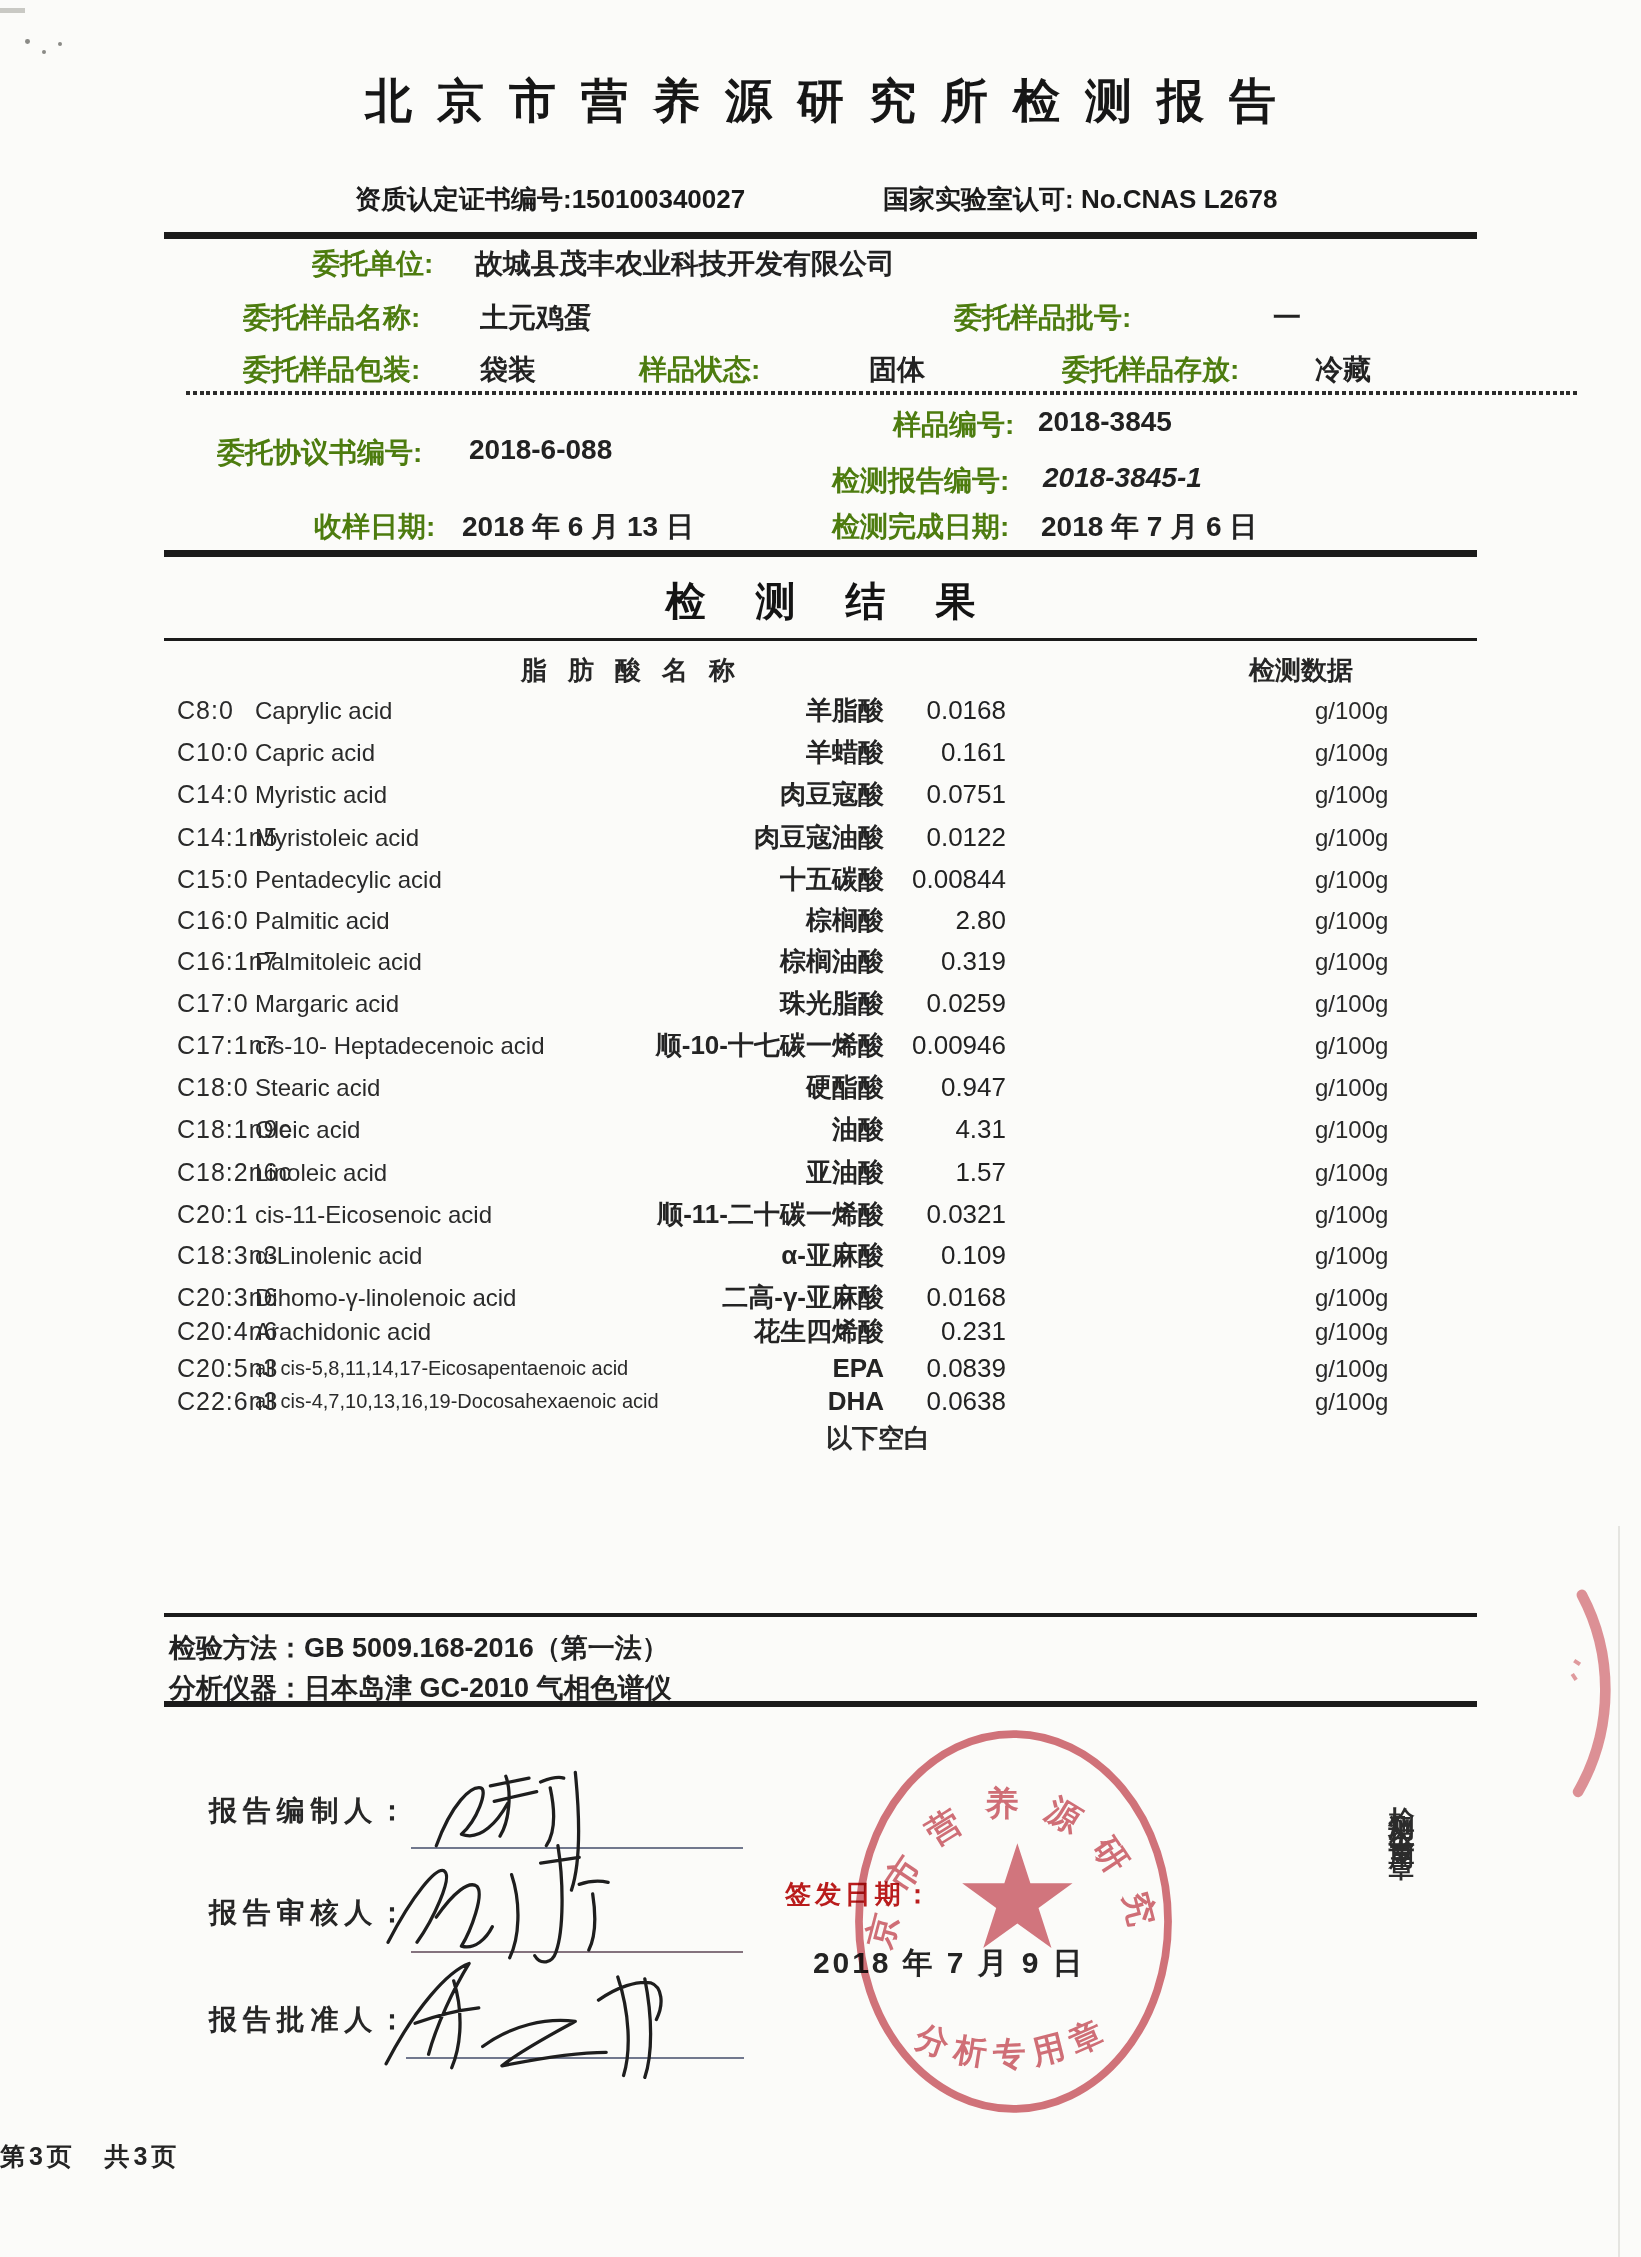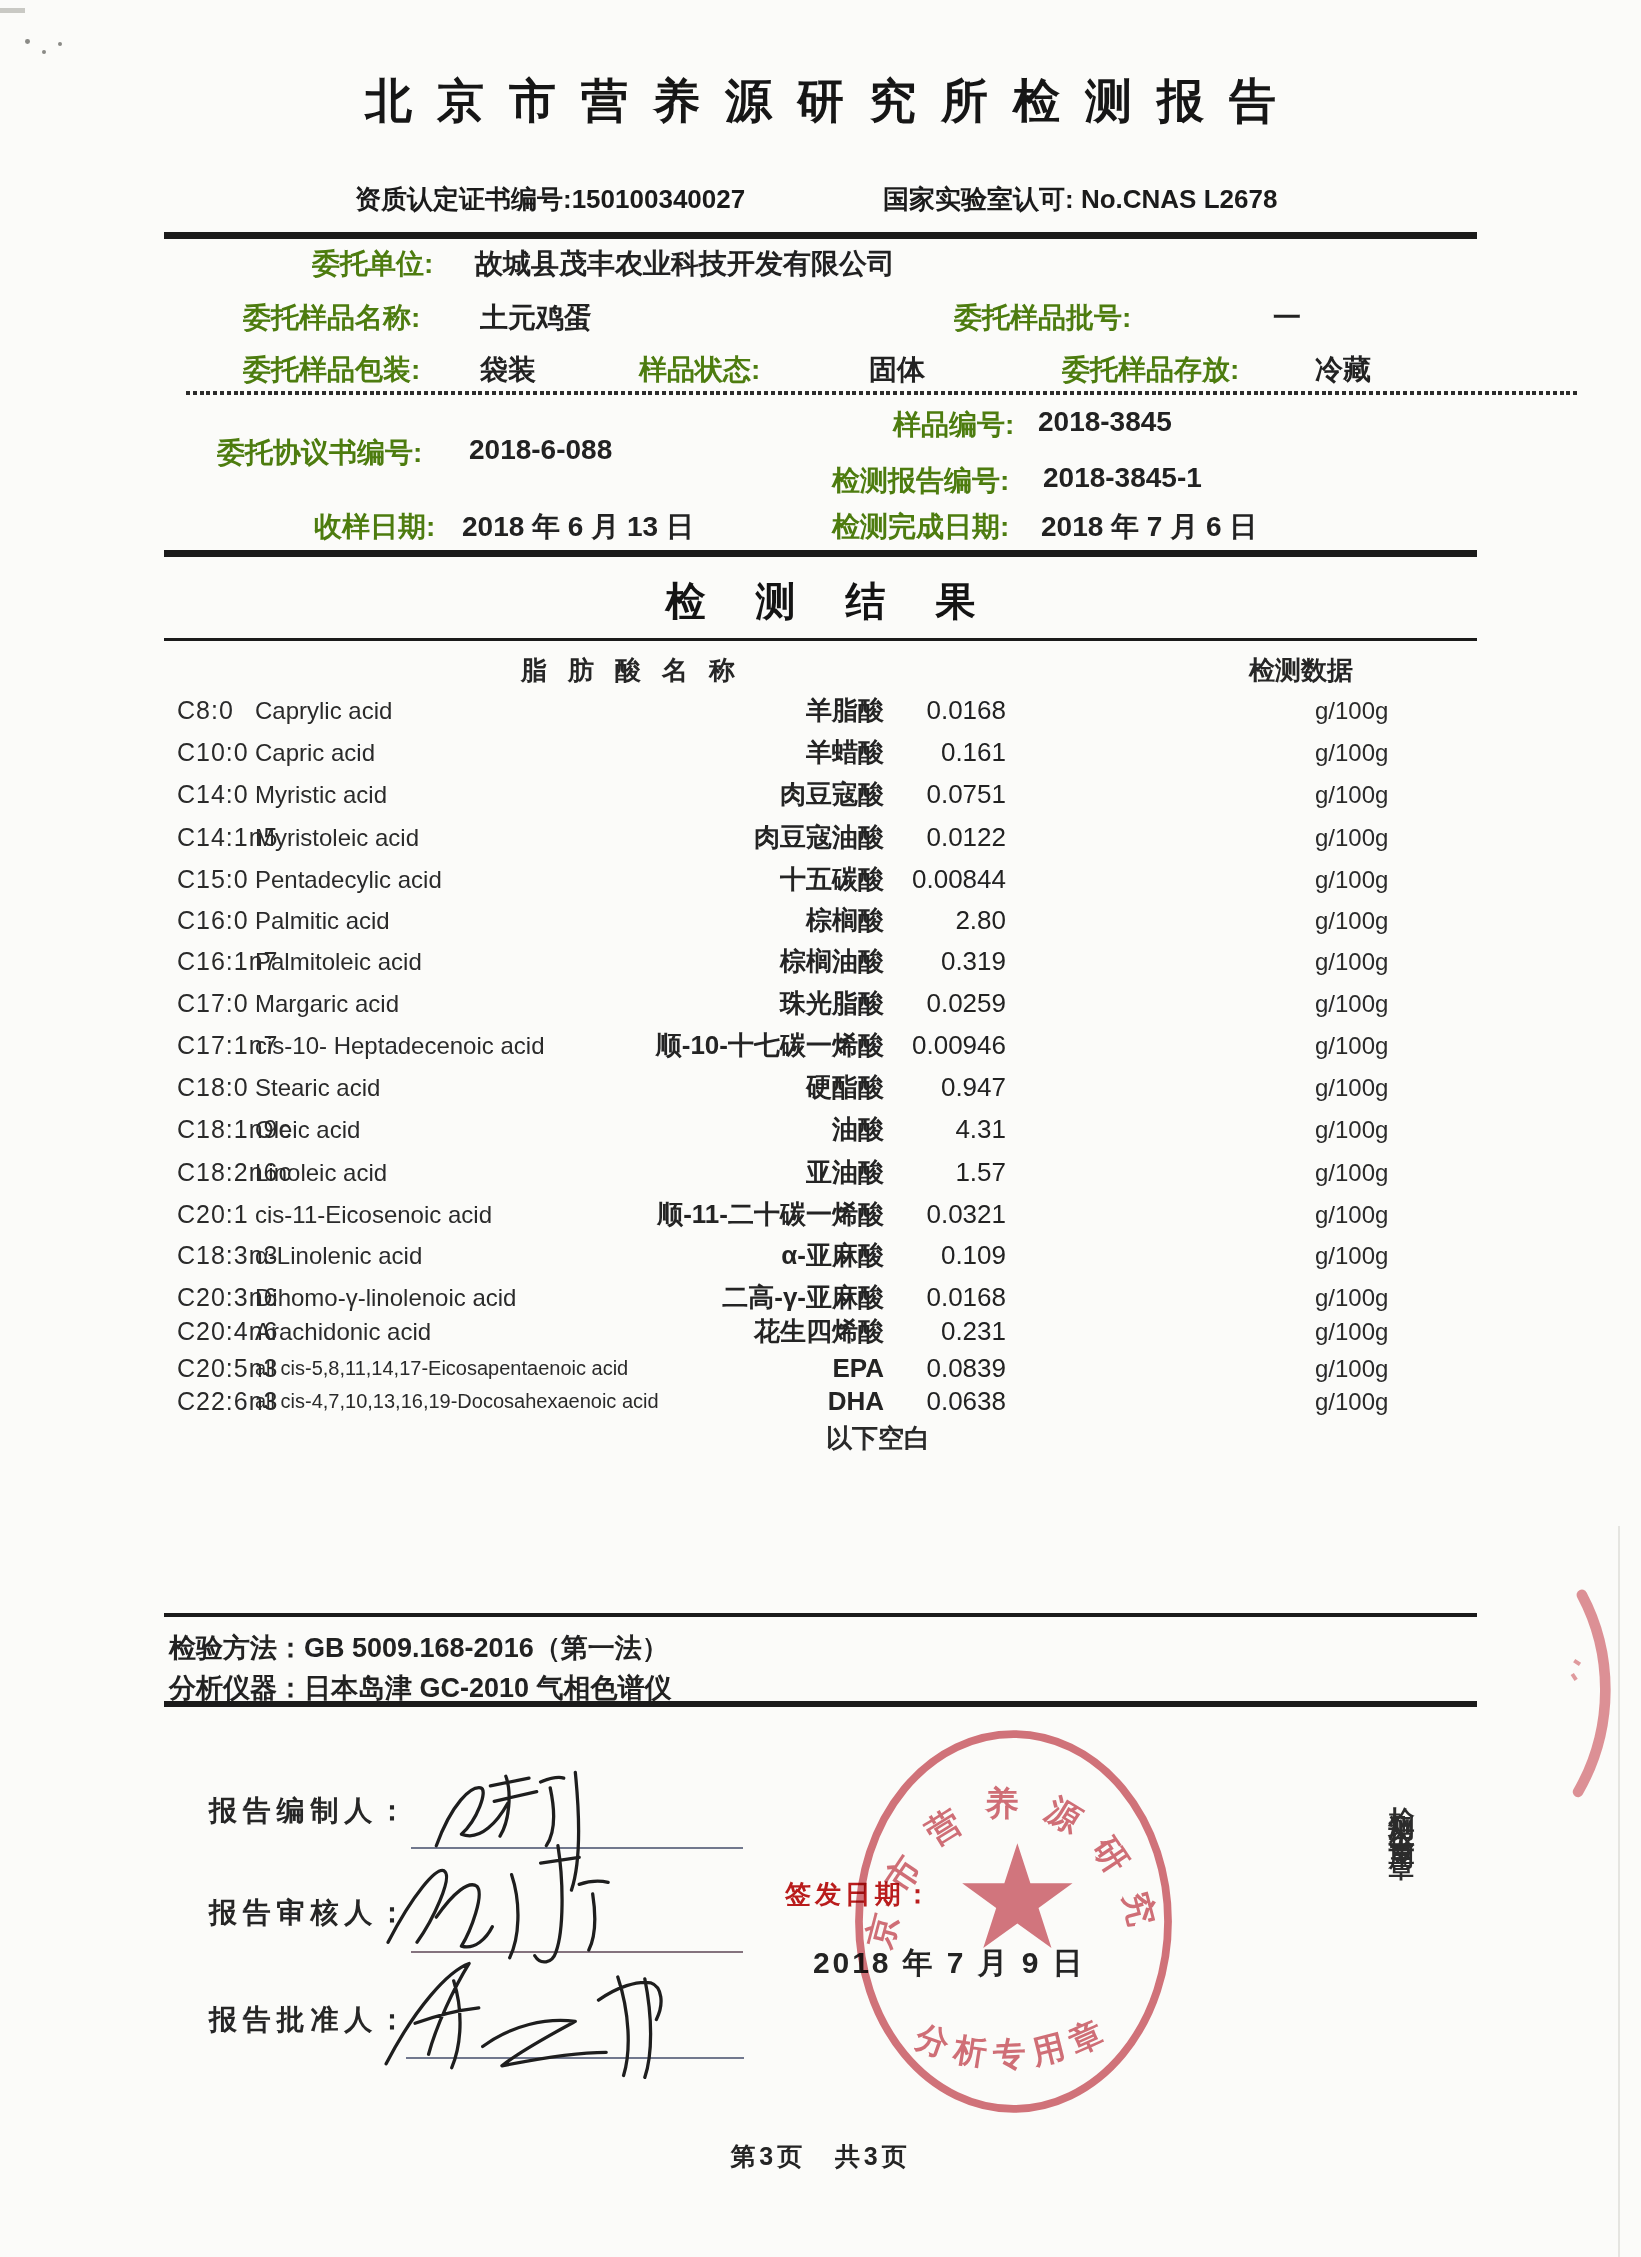--- a/index.html
+++ b/index.html
@@ -87,21 +87,21 @@
 
   <div class="rule dotted" style="left:186px;top:391px;width:1394px;"></div>
 
   <div class="abs lbl" style="left:893px;top:406px;">样品编号:</div>
   <div class="abs val" style="left:1038px;top:406px;">2018-3845</div>
 
   <div class="abs lbl" style="left:217px;top:434px;">委托协议书编号:</div>
   <div class="abs val" style="left:469px;top:434px;">2018-6-088</div>
 
   <div class="abs lbl" style="left:832px;top:462px;">检测报告编号:</div>
-  <div class="abs val" style="left:1043px;top:462px;">2018-3845-1</div>
+  <div class="abs val" style="left:1043px;top:462px;font-style:italic;">2018-3845-1</div>
 
   <div class="abs lbl" style="left:314px;top:508px;">收样日期:</div>
   <div class="abs val" style="left:462px;top:508px;">2018 年 6 月 13 日</div>
   <div class="abs lbl" style="left:832px;top:508px;">检测完成日期:</div>
   <div class="abs val" style="left:1041px;top:508px;">2018 年 7 月 6 日</div>
 
   <div class="rule" style="left:164px;top:550px;width:1313px;height:6.8px;"></div>
 
   <div class="abs sec-title">检测结果</div>
   <div class="rule" style="left:164px;top:638px;width:1313px;height:2.9px;"></div>
@@ -278,16 +278,16 @@
     </text>
   </svg>
 
   <svg style="left:1545px;top:1564px;width:97px;height:251px;" viewBox="0 0 100 260">
     <path d="M38 32 C70 92 72 170 34 236" fill="none" stroke="#c84a52" stroke-width="11" stroke-opacity=".6" stroke-linecap="round"></path>
     <path d="M30 100 l6 4 M28 114 l4 6" stroke="#c84a52" stroke-width="4" stroke-opacity=".55" fill="none"></path>
   </svg>
 
   <div class="abs side-note" style="left:1385px;top:1786px;">检测报告专用章</div>
 
-  <div class="abs footer" style="left:0;top:2140px;width:1641px;text-align:center;">第3页　共3页</div>
+  <div class="abs footer" style="left:0;top:2140px;width:1641px;text-align:left;">第3页　共3页</div>
 
 </div>
 
 
 </body></html>

